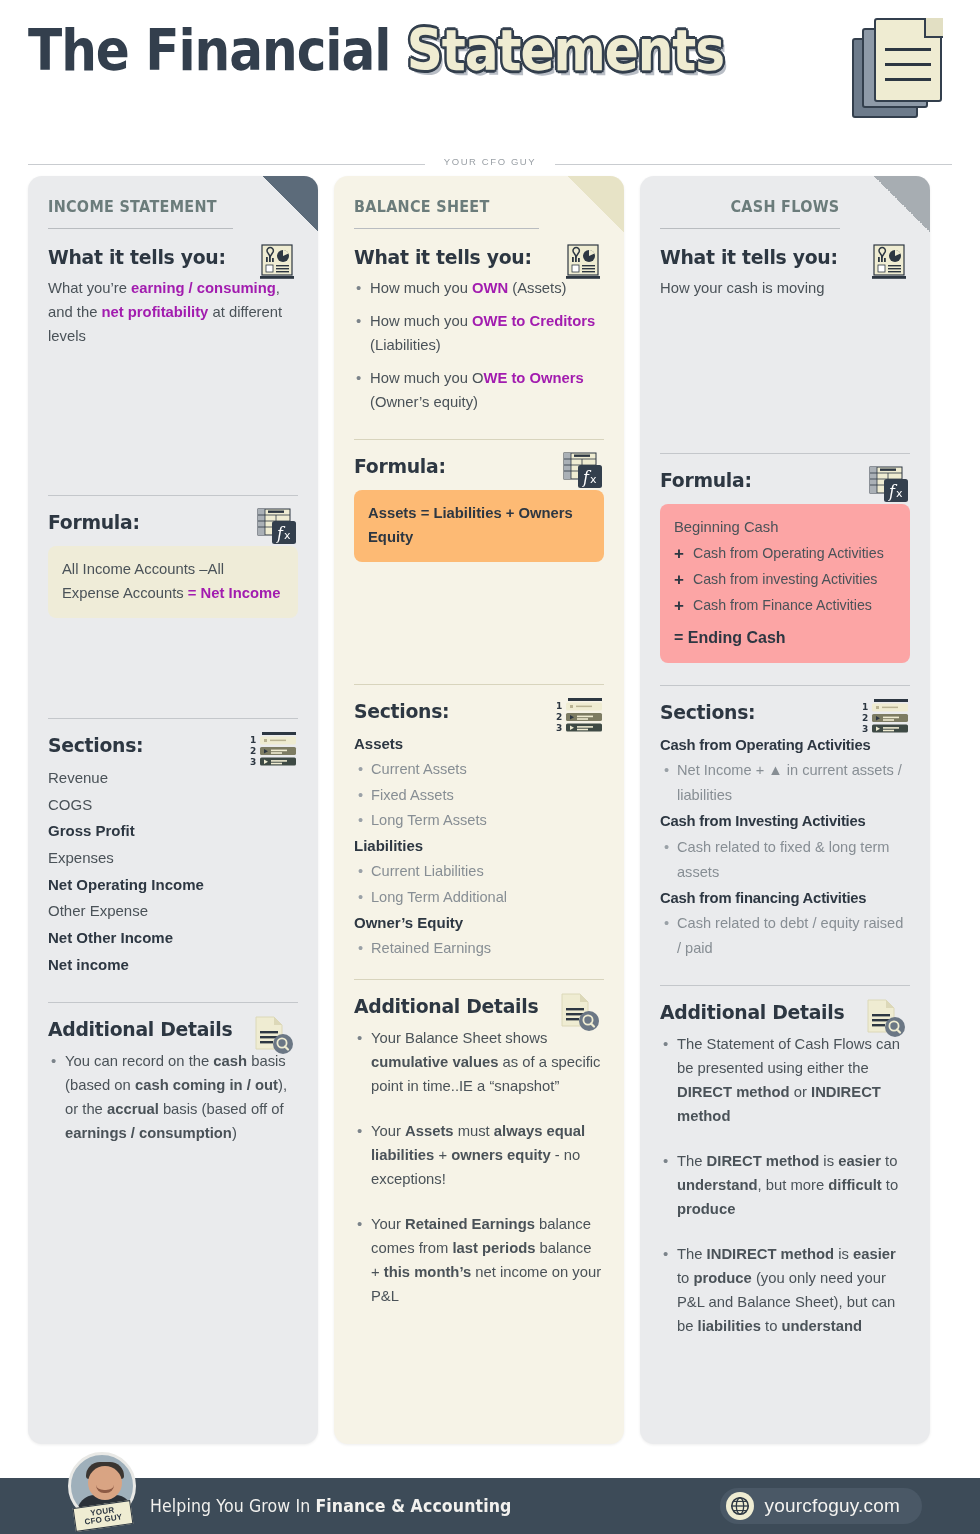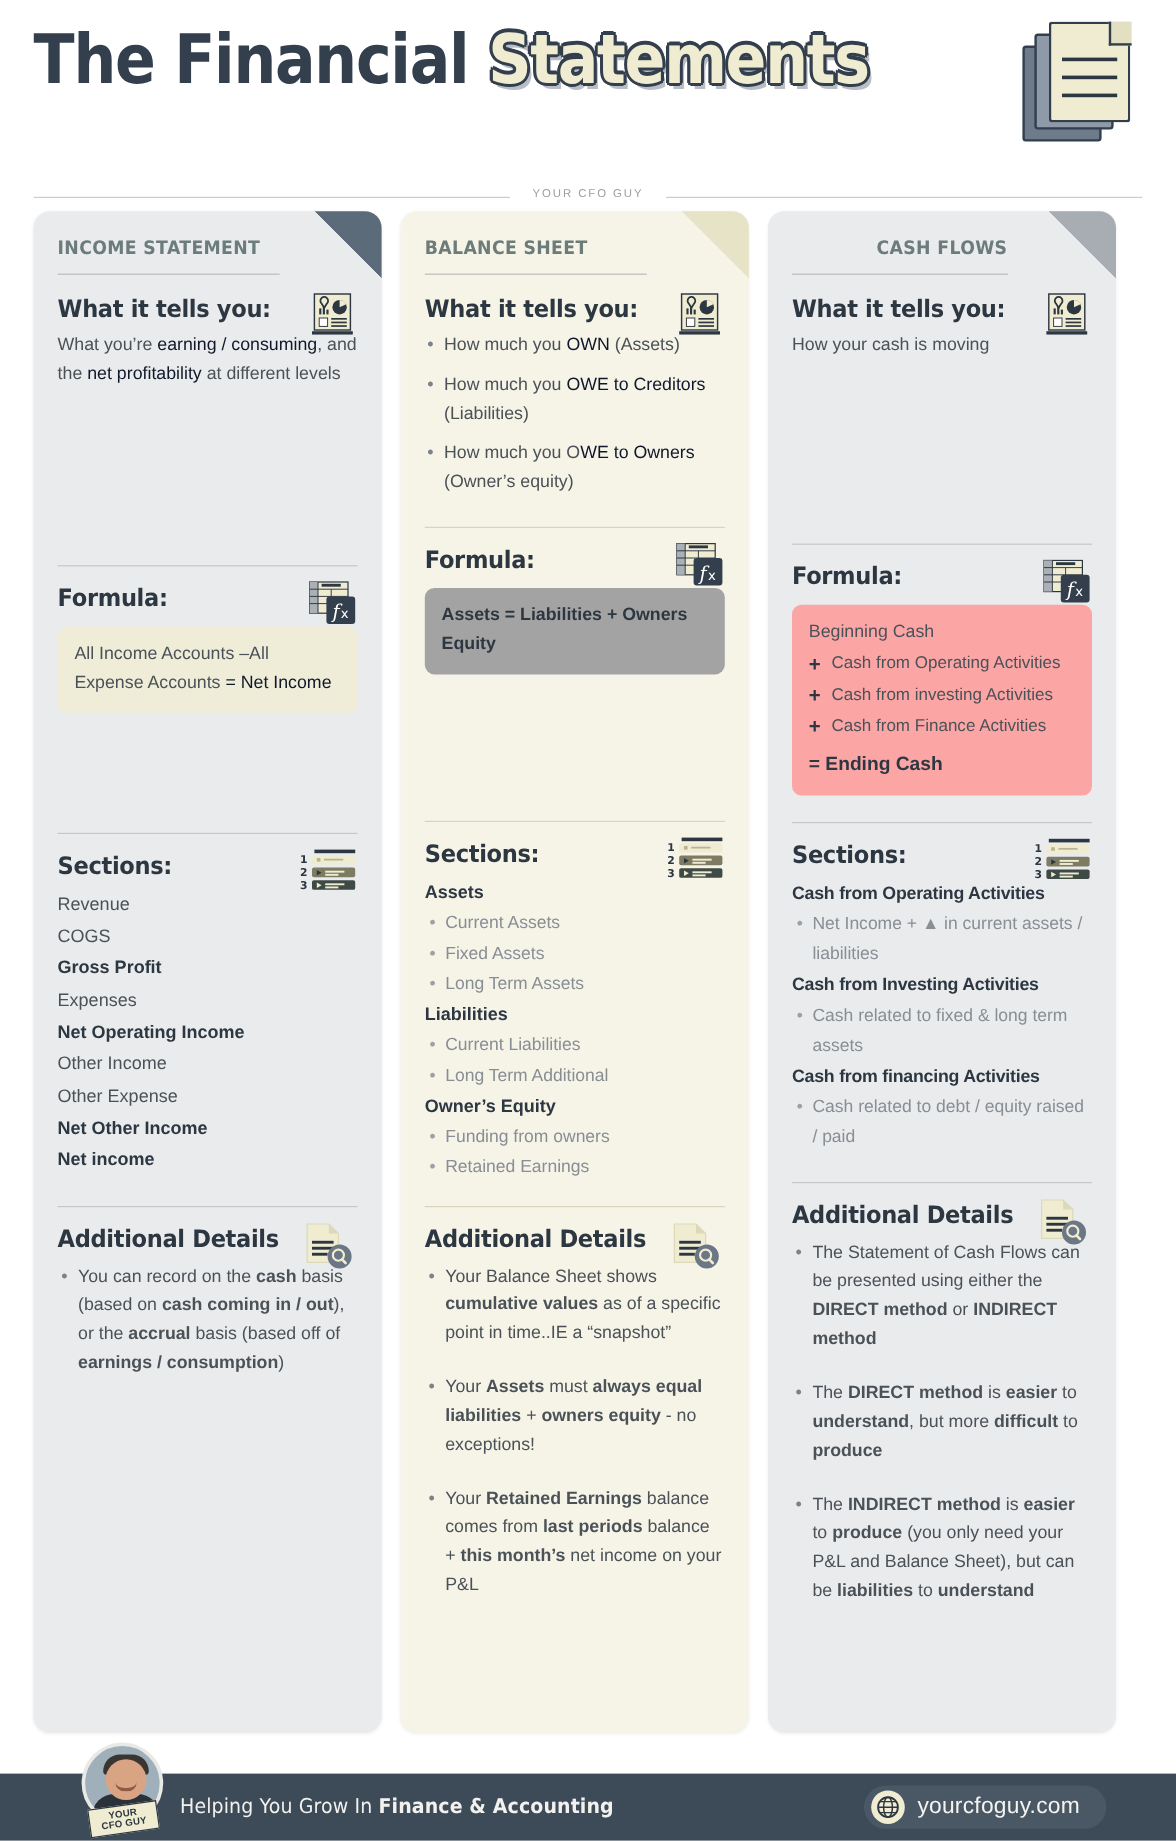--- a/index.html
+++ b/index.html
@@ -80,41 +80,41 @@
   .col.c2 .title-rule { width: 74%; }
   .col.c3 .title-rule { width: 72%; }
 
   .block { position: relative; }
   .block-head {
     font-size: 20px; font-weight: 700; color: #2d3742;
     font-family: "DejaVu Sans", sans-serif; letter-spacing: -0.3px;
     transform: scaleX(0.94); transform-origin: left center;
   }
   .body-text { font-size: 14.8px; line-height: 1.62; color: #4a5258; margin-top: 8px; }
-  .body-text b, .bullets b, .fm b { color: #0f172a; font-weight: 400; }
+  .body-text b, .bullets b, .fm b { color: #a21caf; font-weight: 700; }
 
   ul.bullets { list-style: none; margin-top: 8px; }
   ul.bullets li {
     position: relative; padding-left: 16px; font-size: 14.8px;
     line-height: 1.62; color: #4a5258; margin-bottom: 9px;
   }
   ul.bullets li:before {
     content: "\2022"; position: absolute; left: 2px; top: -1px; color: #7b838a; font-size: 15px;
   }
 
   .sec-rule { height: 1px; background: #c4c7cb; margin: 18px 0 0 0; }
   .col.cream .sec-rule { background: #d8d4bd; }
 
   
   .fm {
     margin-top: 12px; border-radius: 8px; padding: 12px 14px;
     font-size: 14.8px; line-height: 1.62; color: #4a5258;
   }
   .col.c1 .fm { background: #efecd8; }
-  .col.c2 .fm { background: #a3a3a3; font-weight: 700; color: #2d3742; }
+  .col.c2 .fm { background: #fdba74; font-weight: 700; color: #2d3742; }
   .col.c3 .fm { background: #fca5a5; }
   .fm .plus-row { display: flex; align-items: flex-start; gap: 9px; margin-top: 3px; }
   .fm .plus { color: #2d3742; font-weight: 700; font-size: 17px; line-height: 1.35; }
   .fm .plus-row span.t { font-size: 14.2px; line-height: 1.5; }
   .fm .eq { font-weight: 700; color: #2d3742; margin-top: 7px; font-size: 16px; }
 
   
   .sec-list { margin-top: 8px; }
   .sec-list .item { font-size: 15px; line-height: 1.78; color: #4a5258; }
   .sec-list .item.bold { font-weight: 700; color: #2d3742; }
@@ -282,21 +282,20 @@
               <rect x="21" y="31.7" width="11" height="1.6" fill="#efecd2"></rect>
           </svg>
         </div>
         <div class="block-head">Sections:</div>
         <div class="sec-list">
             <div class="item">Revenue</div>
             <div class="item">COGS</div>
             <div class="item bold">Gross Profit</div>
             <div class="item">Expenses</div>
             <div class="item bold">Net Operating Income</div>
-            <div class="item">Other Income</div>
             <div class="item">Other Expense</div>
             <div class="item bold">Net Other Income</div>
             <div class="item bold">Net income</div>
           </div>
       </div>
 
       <div class="sec-rule" style="margin-top:24px"></div>
 
       <div class="block ad-head">
         <div class="icn icn-mag">
@@ -397,21 +396,20 @@
         <div class="block-head">Sections:</div>
         <div class="sec-list">
             <div class="item bold">Assets</div>
             <div class="sub">Current Assets</div>
             <div class="sub">Fixed Assets</div>
             <div class="sub">Long Term Assets</div>
             <div class="item bold">Liabilities</div>
             <div class="sub">Current Liabilities</div>
             <div class="sub">Long Term Additional</div>
             <div class="item bold">Owner’s Equity</div>
-            <div class="sub">Funding from owners</div>
             <div class="sub">Retained Earnings</div>
           </div>
       </div>
 
       <div class="sec-rule" style="margin-top:18px"></div>
 
       <div class="block ad-head">
         <div class="icn icn-mag">
           <svg viewBox="0 0 48 42" width="48" height="42">
             <path d="M6 2 h18 l8 8 v24 h-26 z" fill="#efecd2" stroke="#dcd8b8" stroke-width="1"></path>

